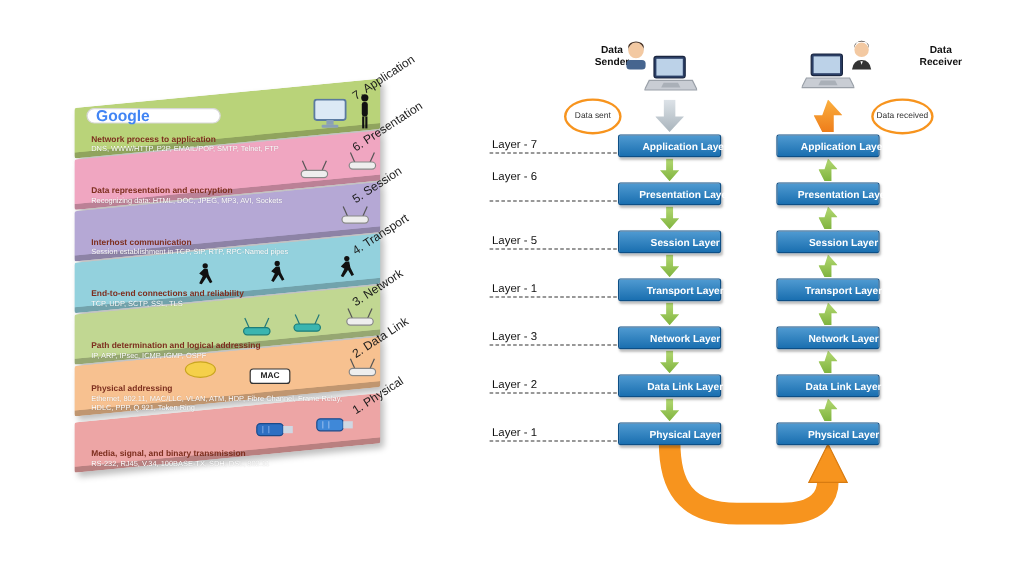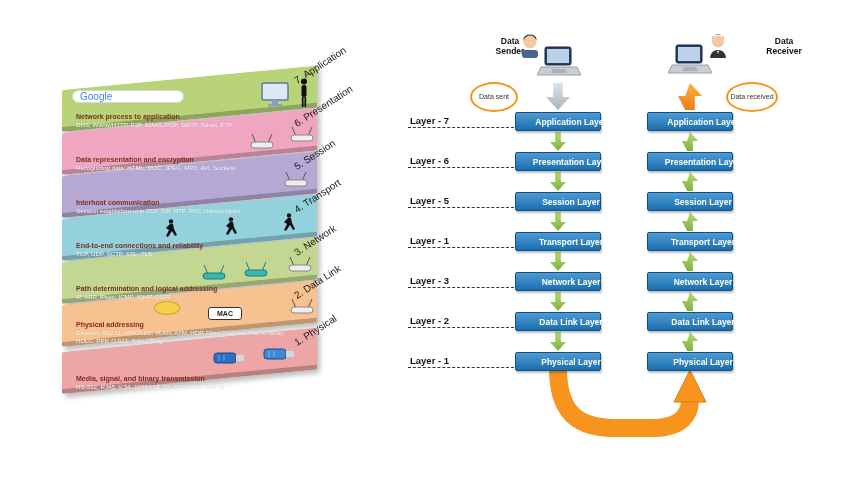--- a/index.html
+++ b/index.html
@@ -34,40 +34,40 @@
   .slab-name {
     position:absolute; left:236px; top:-15px; z-index:3;
     transform:rotate(-33deg); transform-origin:left bottom;
     font-size:10px; color:#1a1a1a; white-space:nowrap;
   }
   .deco { position:absolute; z-index:2; }
   .google-bar {
     display:flex; align-items:center; width:112px; height:13px;
     background:#fff; border:1px solid #d7d7d7; border-radius:7px; padding-left:7px;
   }
-  .google-bar span { font-size:10px; font-weight:normal; color:#4285F4; }
+  .google-bar span { font-size:13px; font-weight:bold; color:#4285F4; }
   .mac-badge {
     width:34px; height:13px; background:#fff; border:1px solid #333; border-radius:3px;
     display:flex; align-items:center; justify-content:center;
   }
   .mac-badge span { font-size:7px; font-weight:bold; color:#222; }
   .yellow-oval { width:26px; height:14px; border-radius:50%; background:#f5d04a; border:1px solid #c9a520; }
 
   
   .layer-box {
     position:absolute; width:86px; height:19px; z-index:3;
     background:linear-gradient(#4f9ad1,#1a6fb0);
     border:1px solid #0d4f86; border-radius:2px;
     display:flex; align-items:center; justify-content:center;
     box-shadow:1px 2px 2px rgba(0,0,0,.25);
   }
   .layer-box span { color:#fff; font-size:8.5px; font-weight:bold; white-space:nowrap;margin-left:26px; }
   .col-left { left:515px; }
   .col-right { left:647px; }
-  .layer-label { position:absolute; left:410px; width:60px; font-size:9.5px; font-weight:bold; color:#111; z-index:2; }
+  .layer-label { position:absolute; left:410px; width:60px; font-size:9.5px; font-weight:normal; color:#111; z-index:2; }
   .dash-line { position:absolute; left:408px; width:106px; border-top:1.5px dashed #333; z-index:1; }
 
   .flow-arrow { position:absolute; width:16px; height:19px; z-index:2; }
   .arrow-down { background:linear-gradient(#b5da74,#7fb33e); clip-path:polygon(32% 0,68% 0,68% 52%,100% 52%,50% 100%,0 52%,32% 52%); }
   .arrow-up { background:linear-gradient(#b5da74,#7fb33e); clip-path:polygon(50% 0,100% 48%,68% 48%,68% 100%,32% 100%,0 48%,32% 48%); }
   .big-arrow { position:absolute; width:24px; height:27px; z-index:2; }
   .big-down { background:linear-gradient(#dde3e8,#a9b4bc); clip-path:polygon(30% 0,70% 0,70% 52%,100% 52%,50% 100%,0 52%,30% 52%); }
   .big-up { background:linear-gradient(#fbb040,#ee7d1a); clip-path:polygon(50% 0,100% 48%,70% 48%,70% 100%,30% 100%,0 48%,30% 48%); }
 
   .actor-label { position:absolute; font-size:8.5px; font-weight:bold; color:#111; text-align:center; line-height:1.2; z-index:2; }
@@ -257,21 +257,21 @@
     <path d="M4 7 a6 6 0 0 1 12 0 v-1.5 a6 4 0 0 0 -12 0 z" fill="#2b2018"></path>
     <path d="M2 25 q1-8 8-8 q7 0 8 8 z" fill="#333"></path>
       <path d="M9 18 l1 3 1-3 z" fill="#fff"></path>
   </svg>
   <div class="actor-label" style="left:762px; top:36px; width:44px">Data Receiver</div>
   <div class="bubble" style="left:726px; top:82px; width:52px; height:30px">Data received</div>
   <div class="big-arrow big-up" style="left:678px; top:83px"></div>
 
   <div class="layer-label" style="top:115px">Layer - 7</div>
   <div class="dash-line" style="top:127px"></div>
-  <div class="layer-label" style="top:155px">Layer - 6</div>
+  <div class="layer-label" style="top:142px">Layer - 6</div>
   <div class="dash-line" style="top:167px"></div>
   <div class="layer-label" style="top:195px">Layer - 5</div>
   <div class="dash-line" style="top:207px"></div>
   <div class="layer-label" style="top:235px">Layer - 1</div>
   <div class="dash-line" style="top:247px"></div>
   <div class="layer-label" style="top:275px">Layer - 3</div>
   <div class="dash-line" style="top:287px"></div>
   <div class="layer-label" style="top:315px">Layer - 2</div>
   <div class="dash-line" style="top:327px"></div>
   <div class="layer-label" style="top:355px">Layer - 1</div>

